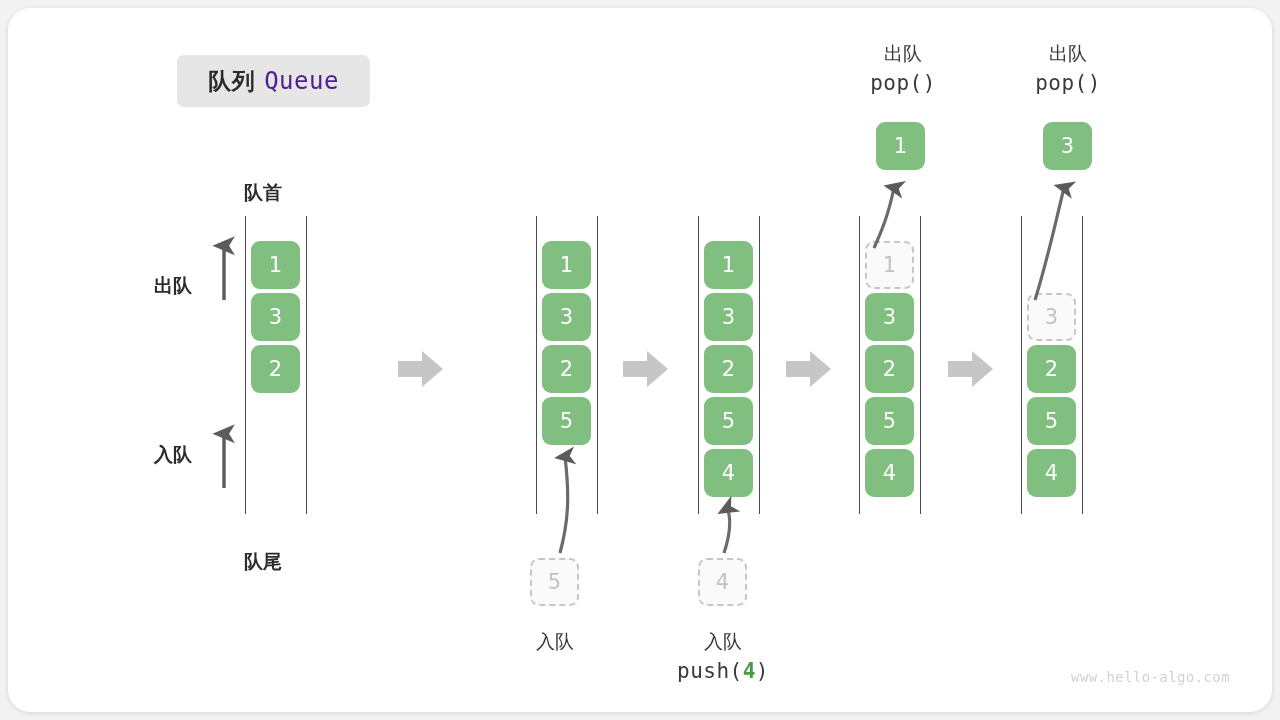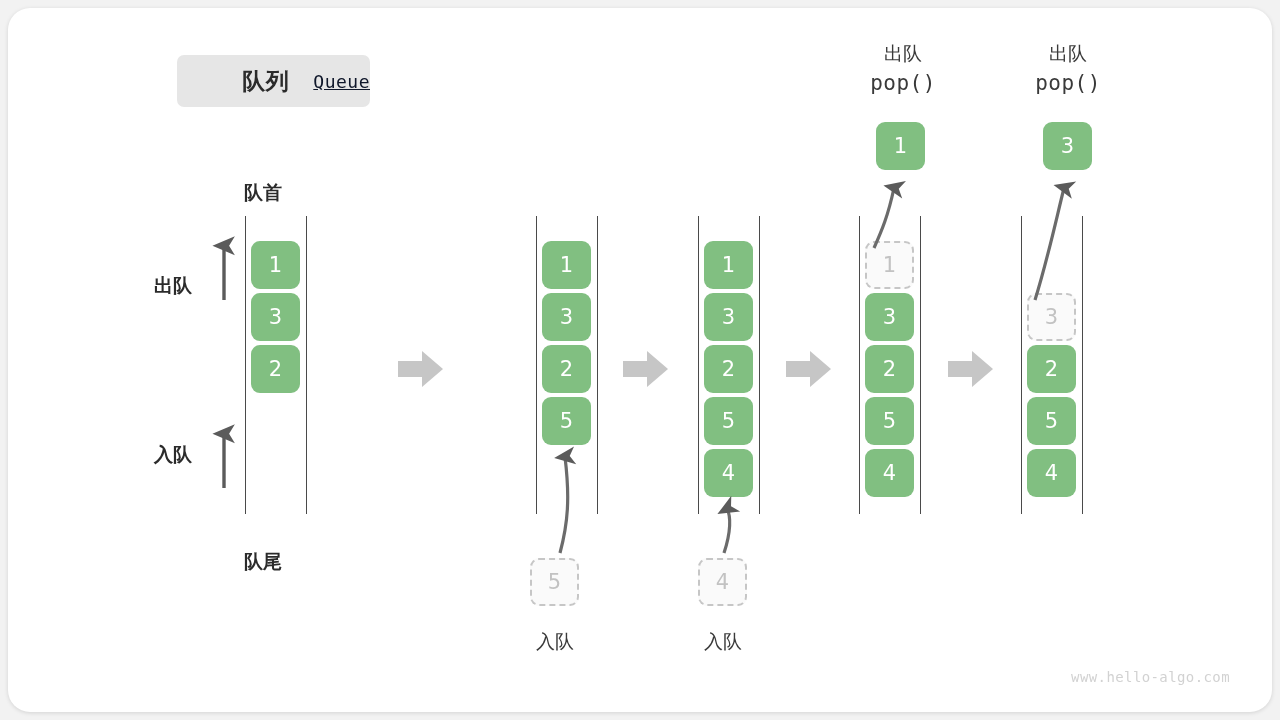--- a/index.html
+++ b/index.html
@@ -34,36 +34,35 @@
   .title-badge {
     position: absolute;
     left: 169px;
     top: 47px;
     width: 193px;
     height: 52px;
     background: #e6e6e6;
     border-radius: 7px;
     display: flex;
     align-items: center;
-    justify-content: flex-end;
-    gap: 24px;
+    justify-content: center;
+    gap: 9px;
   }
   .title-cn {
     font-family: "DejaVu Sans", sans-serif;
     font-size: 23px;
     font-weight: bold;
     color: #2b2b2b;
     letter-spacing: 0.5px;
   }
   .title-en {
     font-family: "DejaVu Sans Mono", monospace;
-    font-size: 18px;
-    color: #0f172a;
+    font-size: 24px;
+    color: #4c1d95;
     letter-spacing: 0.5px;
-    text-decoration: underline;
   }
 
   
   .label-cn-bold {
     position: absolute;
     font-size: 19px;
     font-weight: bold;
     color: #2b2b2b;
     white-space: nowrap;
   }
@@ -198,20 +197,21 @@
       <div class="rail rail-right"></div>
       <div class="cell cell-filled" style="left:6px; top:25px;">1</div>
       <div class="cell cell-filled" style="left:6px; top:77px;">3</div>
       <div class="cell cell-filled" style="left:6px; top:129px;">2</div>
       <div class="cell cell-filled" style="left:6px; top:181px;">5</div>
       <div class="cell cell-filled" style="left:6px; top:233px;">4</div>
     </div>
     <div class="cell cell-ghost" style="left:690px; top:550px;">4</div>
     <div class="op-label" style="left:605px; top:620px; width:220px;">
       <span class="op-cn">入队</span>
+      <span class="op-code"><span>push(</span><span class="op-arg">4</span><span>)</span></span>
     </div>
 
     <div class="op-label" style="left:805px; top:32px; width:180px;">
       <span class="op-cn">出队</span>
       <span class="op-code"><span>pop(</span><span class="op-arg"></span><span>)</span></span>
     </div>
     <div class="cell cell-filled" style="left:868px; top:114px;">1</div>
     <div class="channel" style="left:851px; top:208px;">
       <div class="rail rail-left"></div>
       <div class="rail rail-right"></div>

